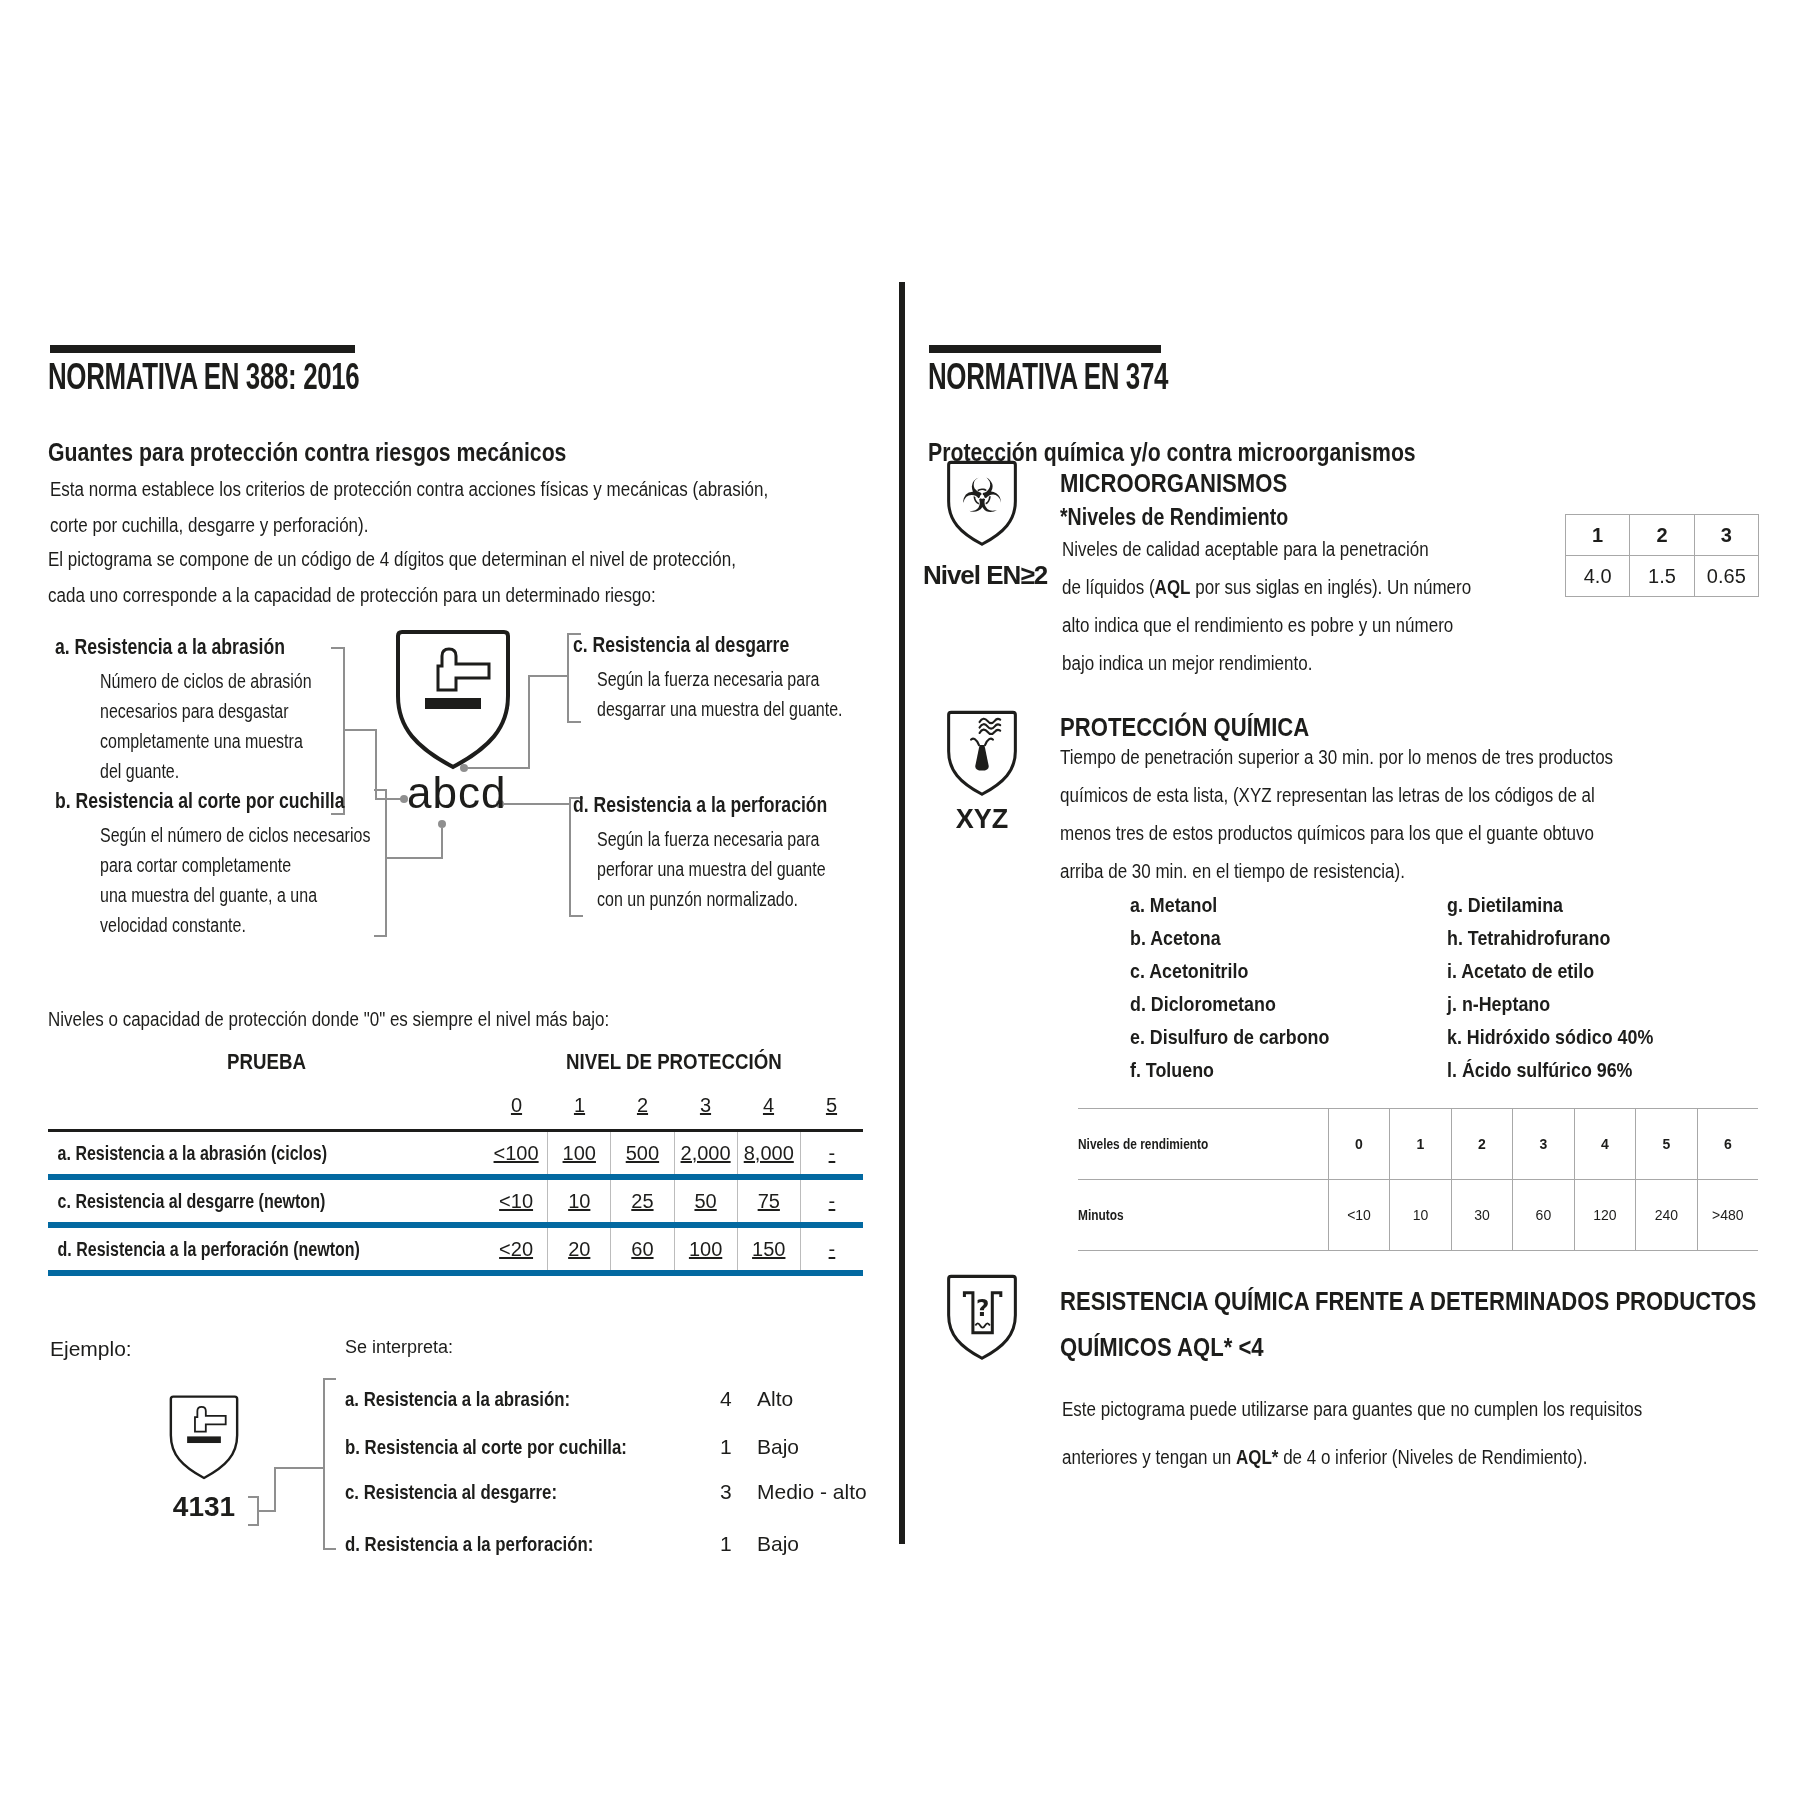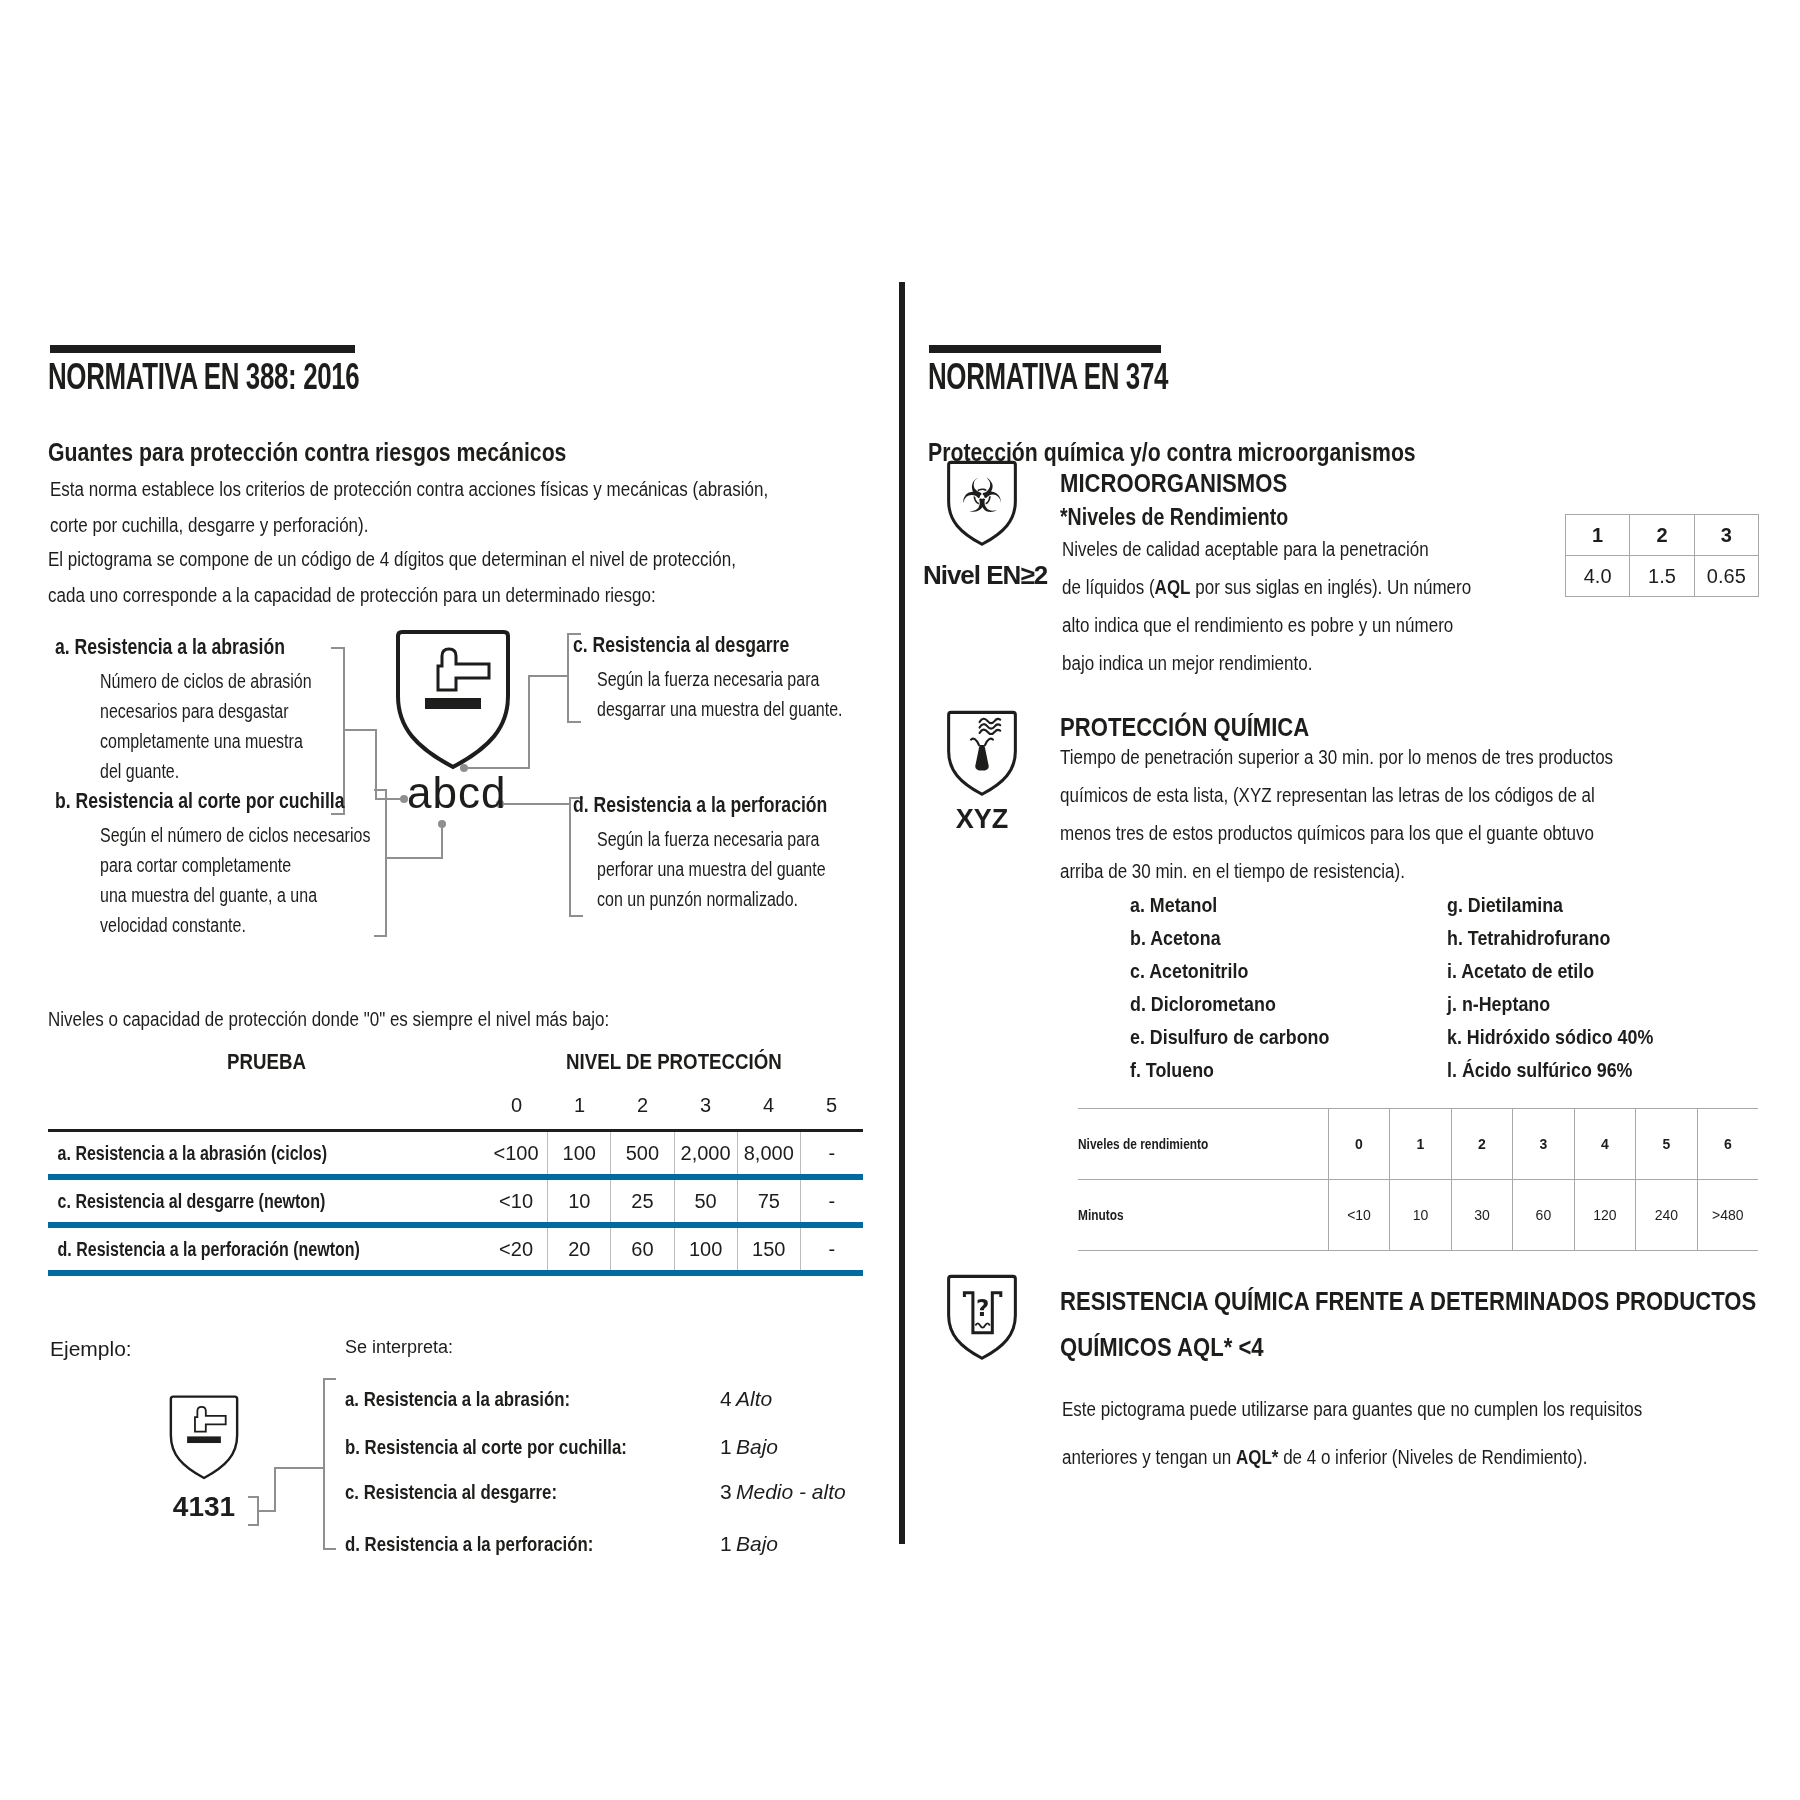--- a/index.html
+++ b/index.html
@@ -17,32 +17,32 @@
   .rule{background:#1d1d1b;height:8px;}
   .divider{position:absolute;left:899px;top:282px;width:6px;height:1262px;background:#1d1d1b;}
   
   .dlabel{font-size:22px;font-weight:bold;}
   .ddesc{font-size:20px;line-height:30px;}
   .code-abcd{font-size:44px;letter-spacing:1px;color:#1d1d1b;}
   
   .tbl{position:absolute;left:48px;top:1036px;width:815px;font-size:20px;margin-top:7px;}
   .trow{display:flex;}
   .tlabelcol{width:437px;}
-  .tvalarea{width:378px;display:flex;}
+  .tvalarea{width:378px;display:flex;text-decoration:underline;}
   .ghead{height:38px;line-height:38px;}
   .nums{height:48px;line-height:48px;border-bottom:3px solid #1d1d1b;}
   .drow{height:42px;line-height:42px;border-bottom:6px solid #0369a1;}
   .vc{width:63px;text-align:center;}
   .drow .vc + .vc{border-left:1px solid #bcbcbc;}
   .rowlabel{display:inline-block;padding-left:12px;font-weight:bold;}
   
   .exitem{position:absolute;left:300px;width:512px;height:34px;font-size:21px;}
   .exname{font-weight:bold;}
   .exnum{position:absolute;left:375px;top:0;}
-  .exlevel{position:absolute;left:391px;top:0;font-style:italic;}
+  .exlevel{position:absolute;left:412px;top:0;}
   
   .aqlt{position:absolute;left:1565px;top:514px;width:192px;border:1px solid #a8a8a8;font-size:20px;}
   .aqlrow{display:flex;height:40px;line-height:40px;}
   .aqlrow + .aqlrow{border-top:1px solid #a8a8a8;}
   .aqlc{width:64px;text-align:center;}
   .aqlc + .aqlc{border-left:1px solid #a8a8a8;}
   
   .perft{position:absolute;left:1078px;top:1108px;width:680px;font-size:14px;}
   .prow{display:flex;height:70px;line-height:70px;}
   .prow1{border-top:1px solid #a8a8a8;border-bottom:1px solid #a8a8a8;}

